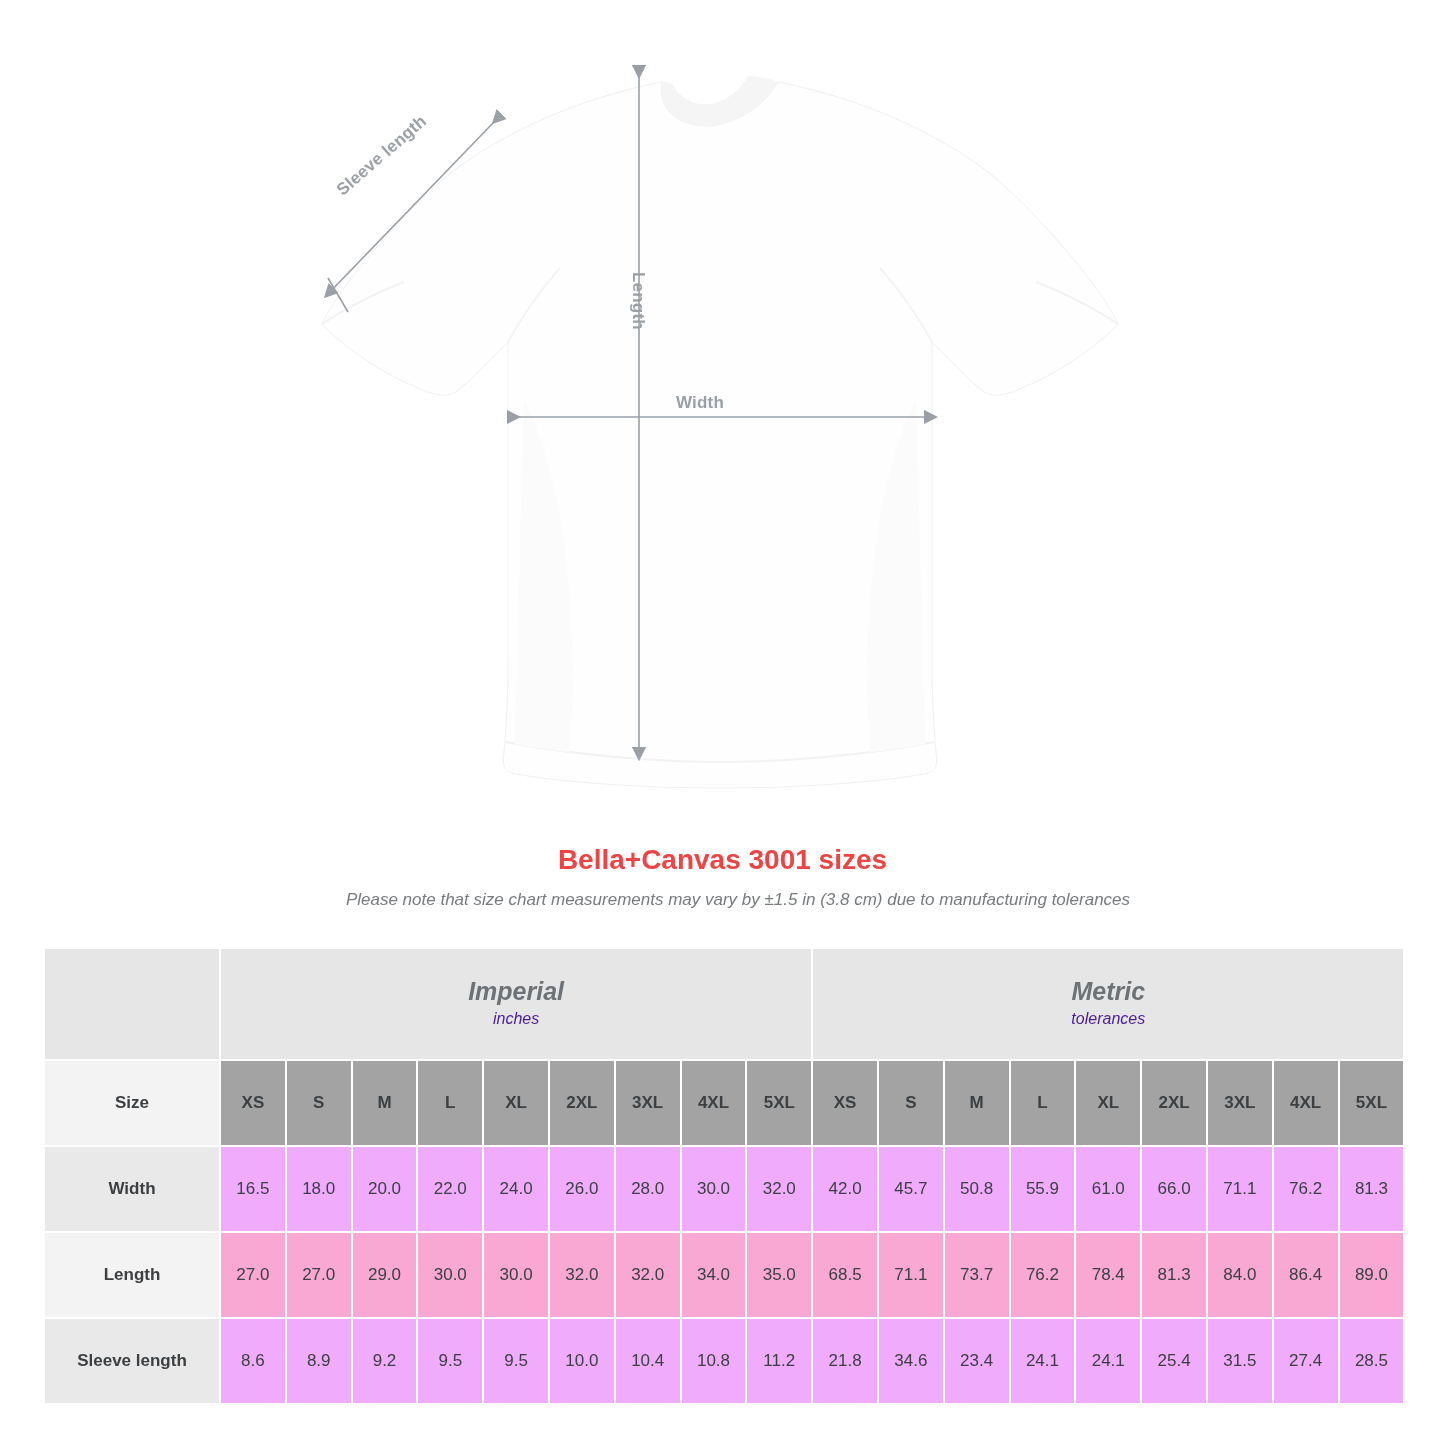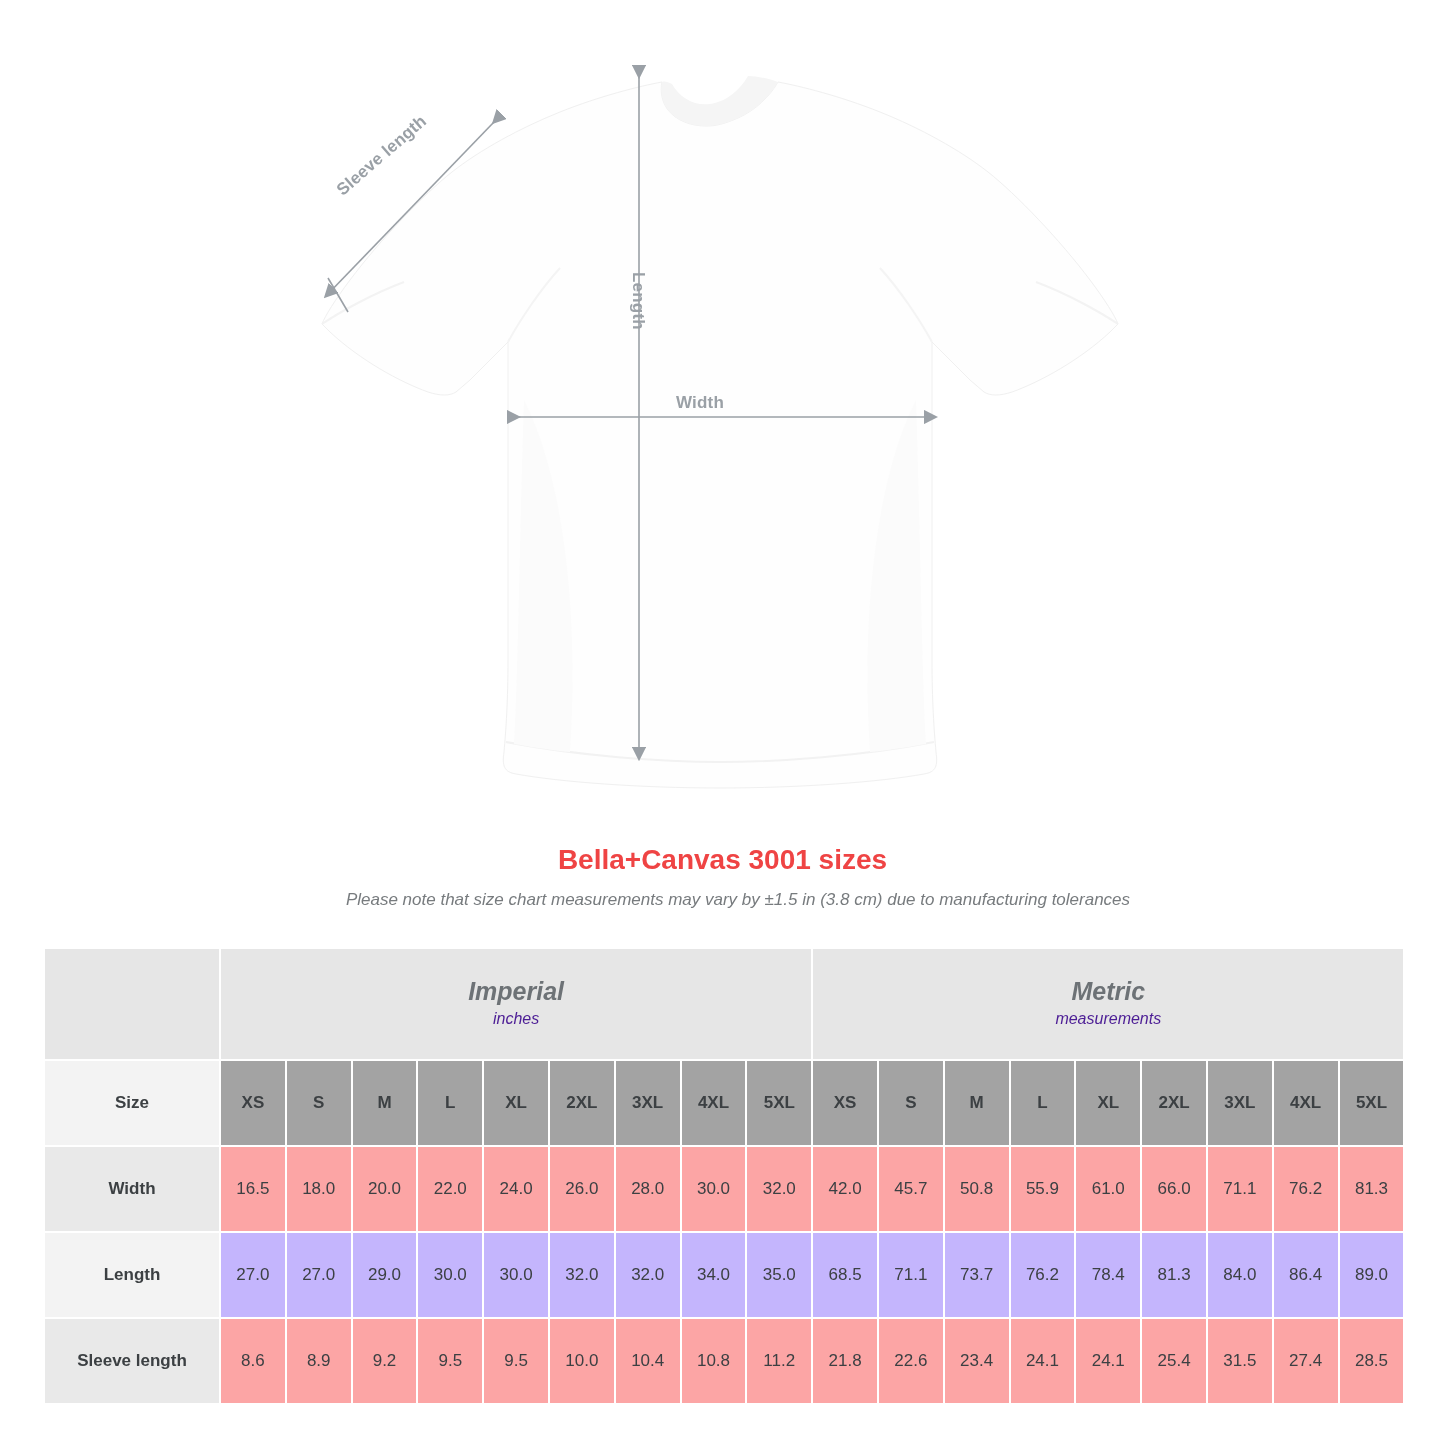--- a/index.html
+++ b/index.html
@@ -127,24 +127,24 @@
     color: #3c4043;
   }
   .head-row td.rowhead {
     background: #f3f3f3;
   }
   .data-row td {
     height: 84px;
     font-size: 18px;
   }
   .data-row.shade td {
-    background: #fca5a5;
+    background: #f0abfc;
   }
   .data-row.plain td {
-    background: #c4b5fd;
+    background: #f9a8d4;
   }
   td.rowhead {
     font-weight: bold;
     font-size: 18px;
     color: #3c4043;
   }
   .data-row.shade td.rowhead { background: #e9e9e9; }
   .data-row.plain td.rowhead { background: #f3f3f3; }
   col.c-rowhead { width: 176px; }
   col.c-cell { width: 65.8px; }
@@ -261,21 +261,21 @@
       </colgroup>
       <tbody>
         <tr class="unit-row">
           <td></td>
           <td colspan="9">
             <div class="unit-name">Imperial</div>
             <div class="unit-sub">inches</div>
           </td>
           <td colspan="9">
             <div class="unit-name">Metric</div>
-            <div class="unit-sub">measurements</div>
+            <div class="unit-sub">tolerances</div>
           </td>
         </tr>
 
         <tr class="head-row">
           <td class="rowhead">Size</td>
           <td>XS</td>
           <td>S</td>
           <td>M</td>
           <td>L</td>
           <td>XL</td>
@@ -343,21 +343,21 @@
           <td>8.6</td>
           <td>8.9</td>
           <td>9.2</td>
           <td>9.5</td>
           <td>9.5</td>
           <td>10.0</td>
           <td>10.4</td>
           <td>10.8</td>
           <td>11.2</td>
           <td>21.8</td>
-          <td>22.6</td>
+          <td>34.6</td>
           <td>23.4</td>
           <td>24.1</td>
           <td>24.1</td>
           <td>25.4</td>
           <td>31.5</td>
           <td>27.4</td>
           <td>28.5</td>
         </tr>
       </tbody>
     </table>

